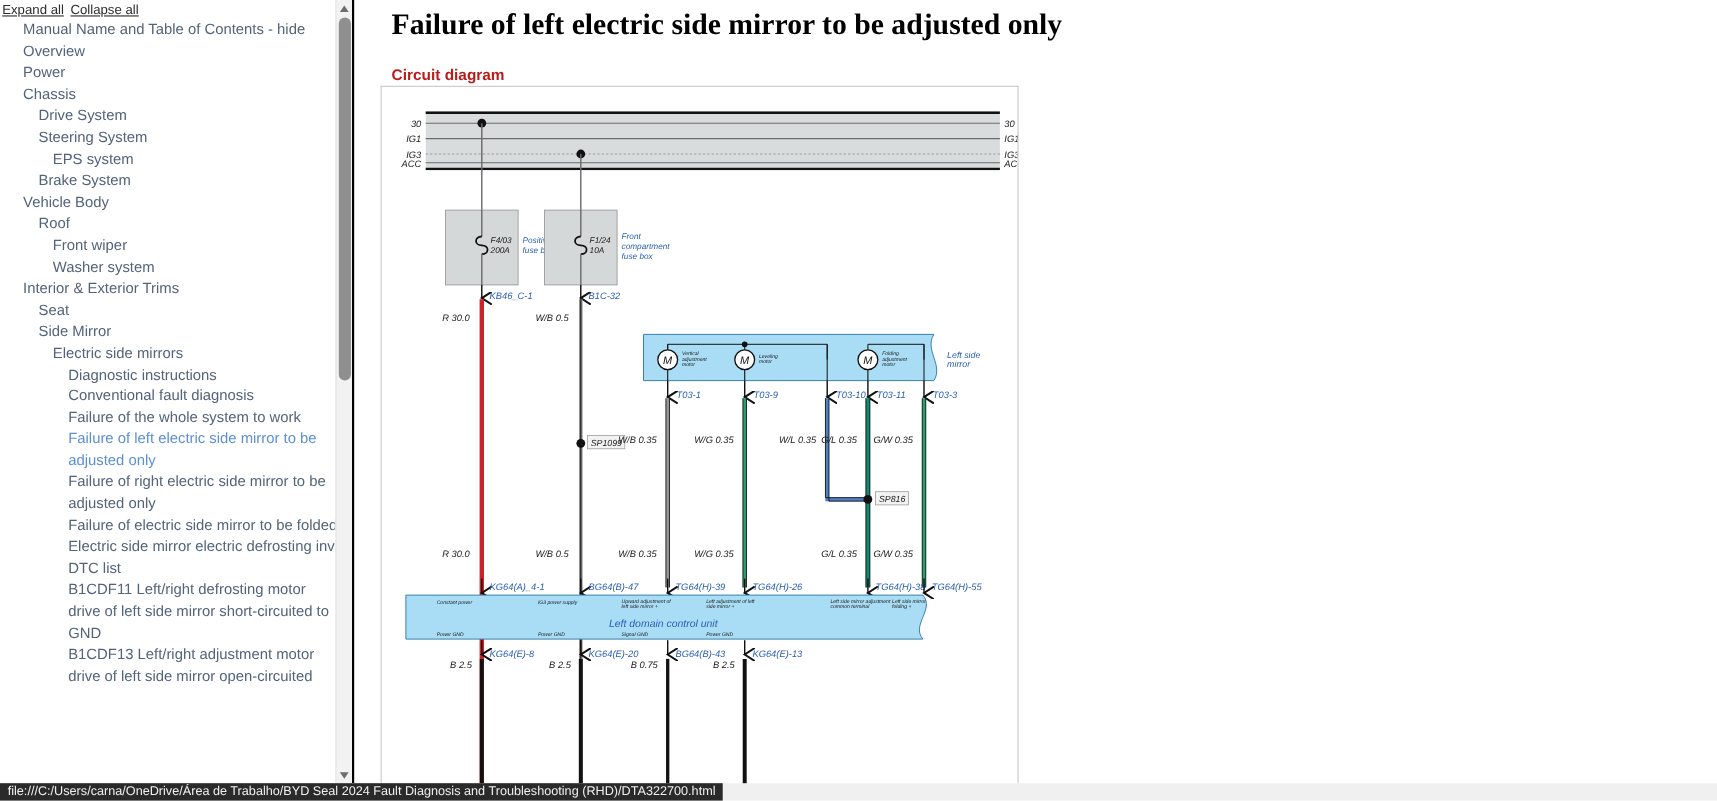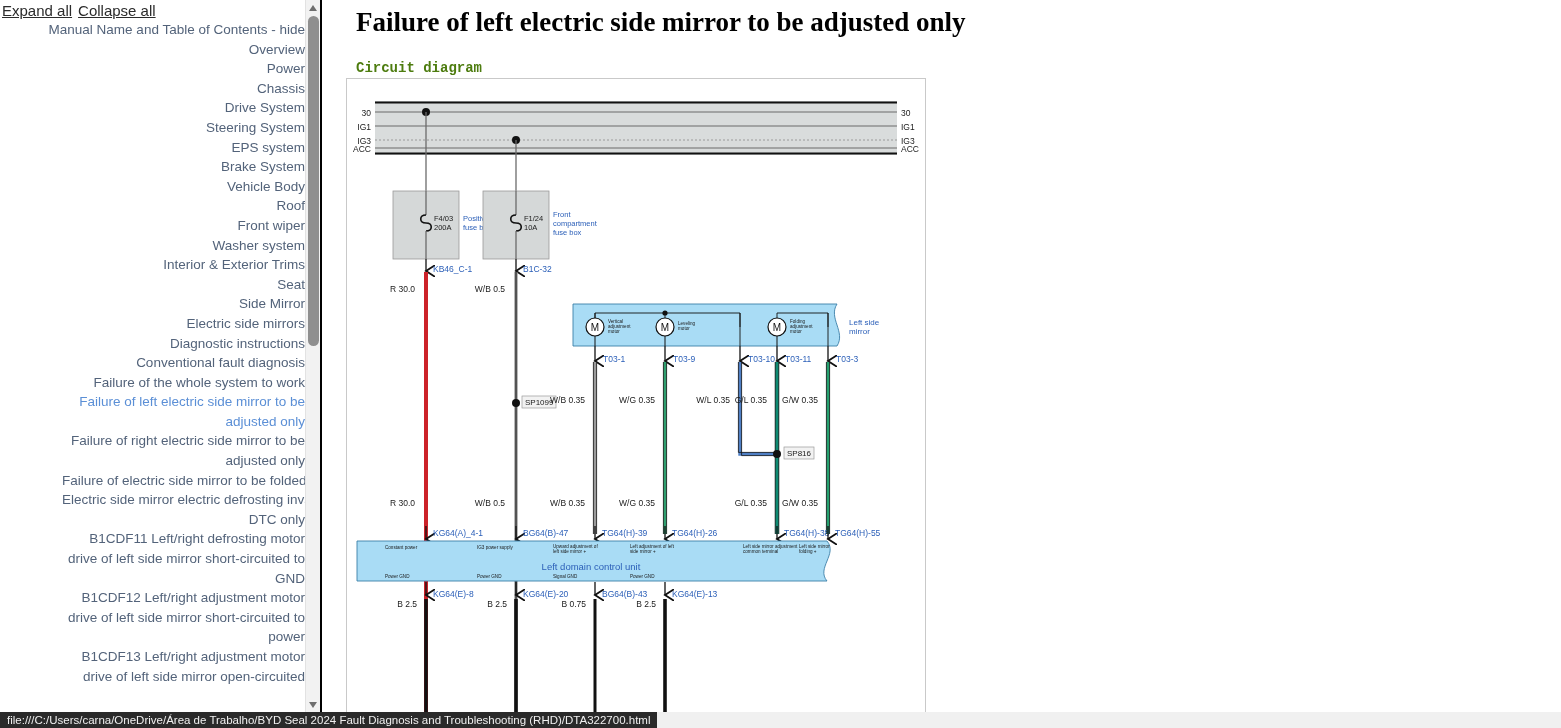--- a/index.html
+++ b/index.html
@@ -8,24 +8,24 @@
     font-family:"Liberation Sans",sans-serif;
     -webkit-font-smoothing:antialiased;
   }
   .app{position:relative;width:1561px;height:728px;}
 
   
   .sidebar{
     position:absolute;left:0;top:0;width:305px;height:712px;
     overflow:hidden;background:#fff;
   }
-  .toc-tools{padding:2px 0 1px 2px;font-size:15px;color:#2b2b2b;white-space:nowrap;}
+  .toc-tools{padding:2px 0 1px 2px;font-size:12px;color:#2b2b2b;white-space:nowrap;}
   .toc-tools a{color:#2b2b2b;text-decoration:underline;cursor:pointer;}
   .toc-tools a+a{margin-left:6px;}
-  .toc{list-style:none;margin:0;padding:0;text-align:right;}
+  .toc{list-style:none;margin:0;padding:0;}
   .toc li{
     font-size:13.5px;line-height:19.6px;color:#53637a;
     white-space:nowrap;overflow:hidden;cursor:pointer;
     padding-left:21px;
   }
   .toc li.wrap{white-space:normal;}
   .lvl1{padding-left:21px !important;}
   .lvl2{padding-left:35px !important;}
   .lvl3{padding-left:48px !important;}
   .lvl4{padding-left:62px !important;}
@@ -58,30 +58,30 @@
   
   .main{
     position:absolute;left:324px;top:0;width:1237px;height:712px;
     overflow:hidden;background:#fff;
   }
   .page-title{
     margin:6px 0 0 32px;font-family:"Liberation Serif",serif;
     font-size:27px;font-weight:bold;color:#000;line-height:32px;
   }
   .section-label{
-    margin:22px 0 0 32px;font-family:Liberation Mono, monospace;
-    font-size:14px;font-weight:bold;color:#4d7c0f;
+    margin:22px 0 0 32px;font-family:Liberation Sans, sans-serif;
+    font-size:14px;font-weight:bold;color:#b91c1c;
   }
 
   
   .diagram-box{
     position:absolute;left:346px;top:78px;width:578px;height:634px;
     border:1px solid #c9c9c9;border-bottom:none;background:#fff;overflow:hidden;
   }
-  .svgwrap{position:absolute;left:0;top:0;}
+  .svgwrap{position:absolute;left:12px;top:0;font-style:italic;}
   svg{display:block;}
 
   
   .statusbar{
     position:absolute;left:0;bottom:0;width:1561px;height:16px;
     background:#2a2a2a;color:#f0f0f0;font-size:11.5px;line-height:16px;
   }
   .status-text{
     display:inline-block;padding:0 7px;height:16px;background:#2a2a2a;
     white-space:nowrap;overflow:hidden;
@@ -116,23 +116,22 @@
         <li class="lvl2">Seat</li>
         <li class="lvl2">Side Mirror</li>
         <li class="lvl3">Electric side mirrors</li>
         <li class="lvl4">Diagnostic instructions</li>
         <li class="lvl4">Conventional fault diagnosis</li>
         <li class="lvl4">Failure of the whole system to work</li>
         <li class="lvl4 wrap current">Failure of left electric side mirror to be adjusted only</li>
         <li class="lvl4 wrap">Failure of right electric side mirror to be adjusted only</li>
         <li class="lvl4">Failure of electric side mirror to be folded</li>
         <li class="lvl4">Electric side mirror electric defrosting invalid</li>
-        <li class="lvl4">DTC only</li>
+        <li class="lvl4">DTC list</li>
         <li class="lvl4 wrap">B1CDF11 Left/right defrosting motor drive of left side mirror short-circuited to GND</li>
-        <li class="lvl4 wrap">B1CDF12 Left/right adjustment motor drive of left side mirror short-circuited to power</li>
         <li class="lvl4 wrap">B1CDF13 Left/right adjustment motor drive of left side mirror open-circuited</li>
       </ul>
   </div>
 
   <div class="sb-track">
     <div class="sb-arrow up">
         <i></i>
       </div>
     <div class="sb-thumb"></div>
     <div class="sb-arrow down">

